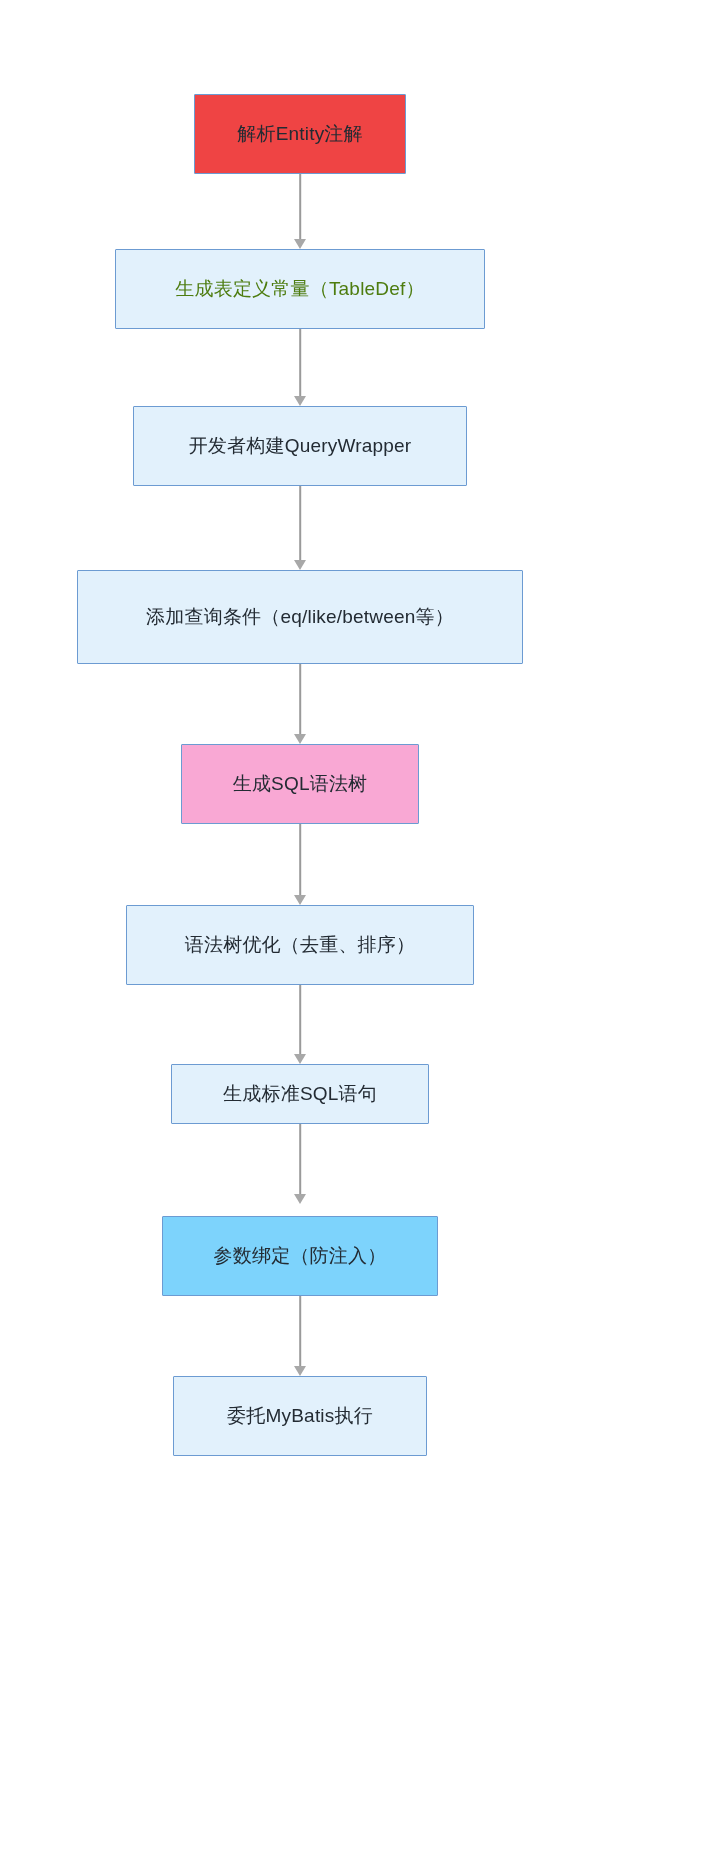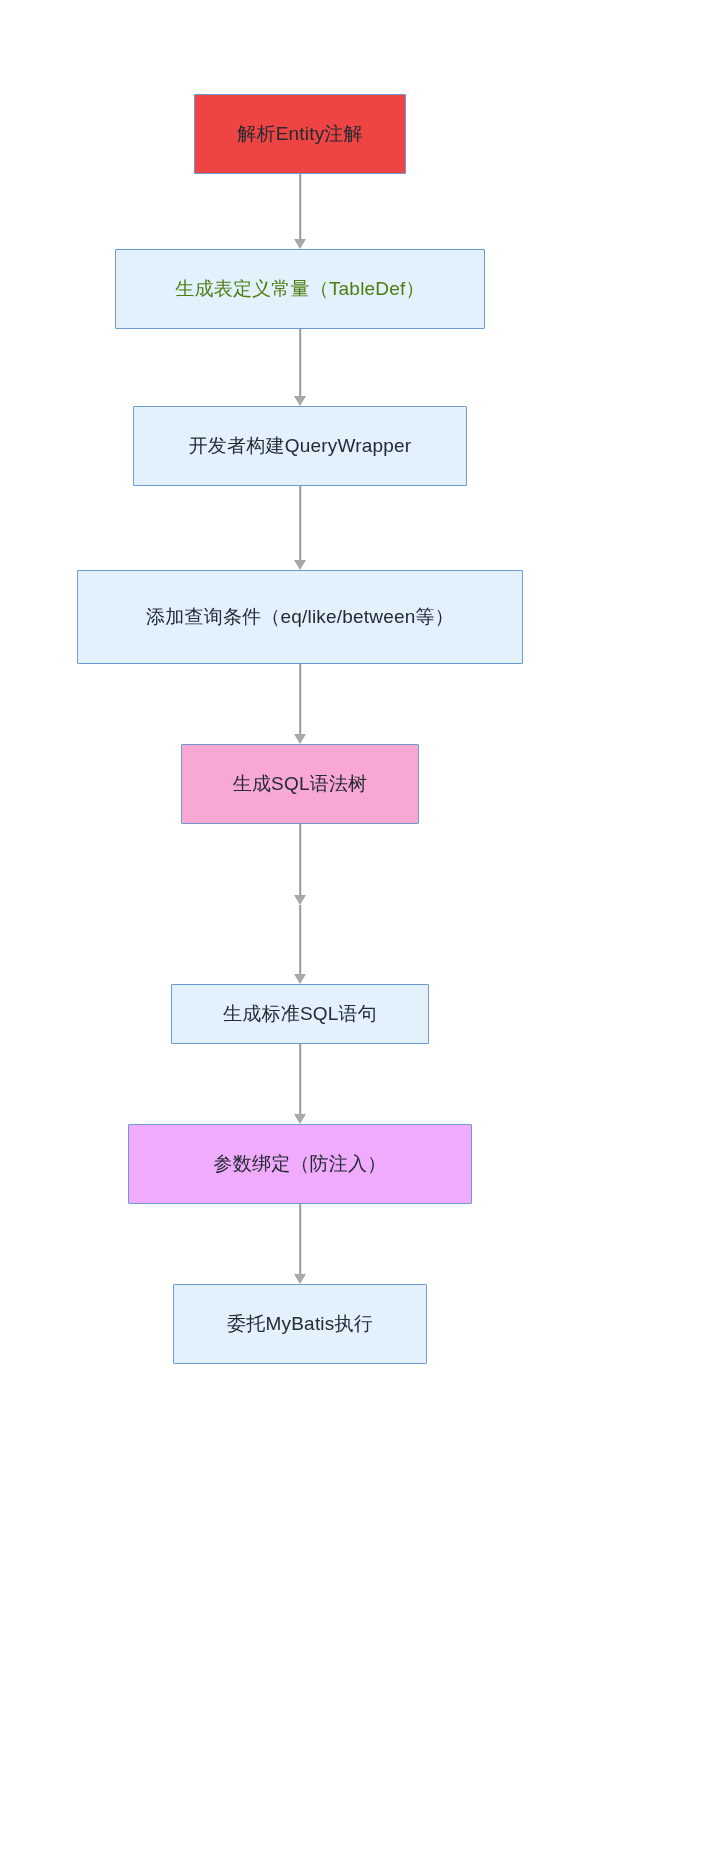--- a/index.html
+++ b/index.html
@@ -140,34 +140,37 @@
     </div>
 
     <div class="node" style="width: 238px; height: 80px; background: #f9a8d4; border-color: rgb(108, 155, 210); color: rgb(35, 43, 51);">
       <span class="node-label">生成SQL语法树</span>
     </div>
     <div class="connector" style="height: 81px;">
       <div class="line" style="background: rgb(154, 154, 154);"></div>
       <div class="arrowhead" style="border-top-color: rgb(168, 168, 168);"></div>
     </div>
 
+    <div class="node" style="width: 348px; height: 80px; background: rgb(226, 241, 252); border-color: rgb(108, 155, 210); color: rgb(35, 43, 51);">
+      <span class="node-label">语法树优化（去重、排序）</span>
+    </div>
     <div class="connector" style="height: 79px;">
       <div class="line" style="background: rgb(154, 154, 154);"></div>
       <div class="arrowhead" style="border-top-color: rgb(168, 168, 168);"></div>
     </div>
 
     <div class="node" style="width: 258px; height: 60px; background: rgb(226, 241, 252); border-color: rgb(108, 155, 210); color: rgb(35, 43, 51);">
       <span class="node-label">生成标准SQL语句</span>
     </div>
     <div class="connector" style="height: 80px;">
       <div class="line" style="background: rgb(154, 154, 154);"></div>
       <div class="arrowhead" style="border-top-color: rgb(168, 168, 168);"></div>
     </div>
 
-    <div class="node" style="width: 344px; height: 80px; background: #f0abfc; border-color: rgb(108, 155, 210); color: rgb(35, 43, 51);">
+    <div class="node" style="width: 276px; height: 80px; background: #7dd3fc; border-color: rgb(108, 155, 210); color: rgb(35, 43, 51); margin-top: 12px;">
       <span class="node-label">参数绑定（防注入）</span>
     </div>
     <div class="connector" style="height: 80px;">
       <div class="line" style="background: rgb(154, 154, 154);"></div>
       <div class="arrowhead" style="border-top-color: rgb(168, 168, 168);"></div>
     </div>
 
     <div class="node" style="width: 254px; height: 80px; background: rgb(226, 241, 252); border-color: rgb(108, 155, 210); color: rgb(35, 43, 51); text-align: center;">
       <span class="node-label">委托MyBatis执行</span>
     </div>

